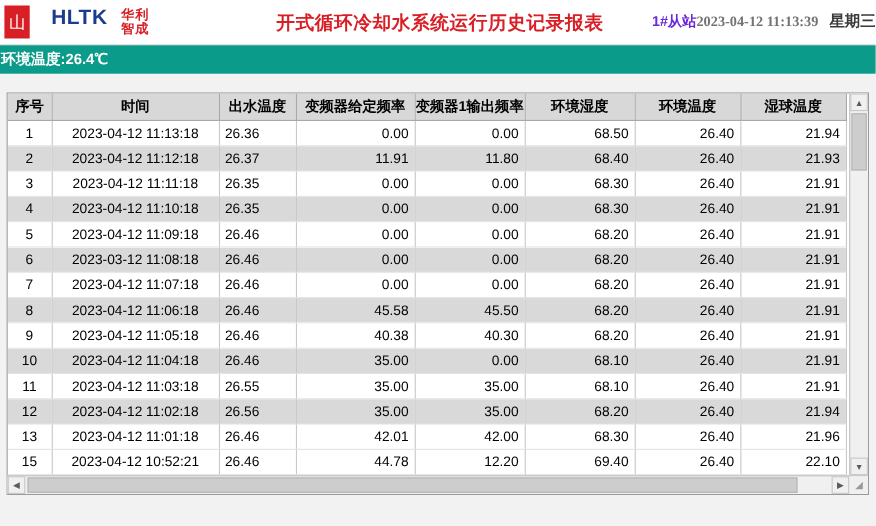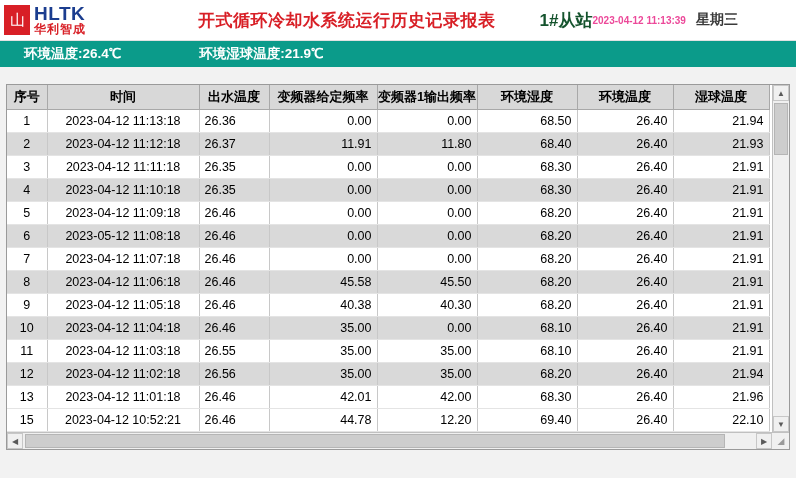--- a/index.html
+++ b/index.html
@@ -41,23 +41,22 @@
     height: 30px;
     background: #d81f26;
     color: #ffffff;
     font-size: 15px;
     line-height: 30px;
     text-align: center;
     font-family: "DejaVu Sans", sans-serif;
     letter-spacing: -1px;
   }
   .logo-text {
-    margin-left: 4px;
-    display: flex;
-    flex-direction: column;
+    margin-left: 20px;
+    display: flex;
     justify-content: center;
   }
   .logo-text .en {
     color: #1b3d8f;
     font-size: 19px;
     font-weight: bold;
     line-height: 19px;
     letter-spacing: 0.5px;
   }
   .logo-text .cn {
@@ -65,40 +64,41 @@
     font-size: 12px;
     font-weight: bold;
     line-height: 13px;
     letter-spacing: 1px;
     text-align: right;
   }
   .title-bar {
     flex: 1;
     display: flex;
     align-items: center;
-    justify-content: center;
+    justify-content: flex-end;
     padding-left: 4px;
     white-space: nowrap;
   }
   .main-title {
     color: #d81f26;
     font-size: 17px;
     font-weight: bold;
     letter-spacing: 0.5px;
   }
   .station {
-    color: #14532d;
-    font-size: 17px;
+    color: #6d28d9;
+    font-size: 13px;
     font-weight: bold;
     margin-left: 44px;
   }
   .datetime {
-    color: #ec4899;
-    font-size: 10px;
-    font-weight: bold;
+    color: #737373;
+    font-size: 13px;
+    font-weight: bold;
+    font-family: Liberation Serif, serif;
   }
   .weekday {
     color: #3a3a3a;
     font-size: 14px;
     font-weight: bold;
     margin-left: 10px;
   }
 
   
   .status-bar {
@@ -106,21 +106,21 @@
     background: #0b9b8a;
     display: flex;
     align-items: center;
     color: #ffffff;
     font-size: 13.5px;
     font-weight: bold;
   }
   .status-item {
     white-space: nowrap;
   }
-  .s1 { margin-left: 24px; }
+  .s1 { margin-left: 1px; }
   .s2 { margin-left: 74px; }
   .s3 { margin-left: 78px; }
   .s4 { margin-left: 80px; }
 
   
   .table-area {
     position: absolute;
     left: 6px;
     top: 84px;
     width: 784px;
@@ -280,21 +280,20 @@
     <div class="title-bar">
       <span class="main-title">开式循环冷却水系统运行历史记录报表</span>
       <span class="station">1#从站</span>
       <span class="datetime">2023-04-12 11:13:39</span>
       <span class="weekday">星期三</span>
     </div>
   </div>
 
   <div class="status-bar">
     <span class="status-item s1">环境温度:26.4℃</span>
-    <span class="status-item s3">环境湿球温度:21.9℃</span>
   </div>
 
   <div class="table-area">
     <div class="table-clip">
       <table class="grid">
         <colgroup>
           <col class="w-idx">
             <col class="w-time">
             <col class="w-out">
             <col class="w-set">
@@ -361,21 +360,21 @@
               <td class="c-time">2023-04-12 11:09:18</td>
               <td class="c-num">26.46</td>
               <td class="c-right">0.00</td>
               <td class="c-right2">0.00</td>
               <td class="c-right">68.20</td>
               <td class="c-right">26.40</td>
               <td class="c-right">21.91</td>
             </tr>
             <tr class="even">
               <td class="c-idx">6</td>
-              <td class="c-time">2023-05-12 11:08:18</td>
+              <td class="c-time">2023-03-12 11:08:18</td>
               <td class="c-num">26.46</td>
               <td class="c-right">0.00</td>
               <td class="c-right2">0.00</td>
               <td class="c-right">68.20</td>
               <td class="c-right">26.40</td>
               <td class="c-right">21.91</td>
             </tr>
             <tr class="odd">
               <td class="c-idx">7</td>
               <td class="c-time">2023-04-12 11:07:18</td>

